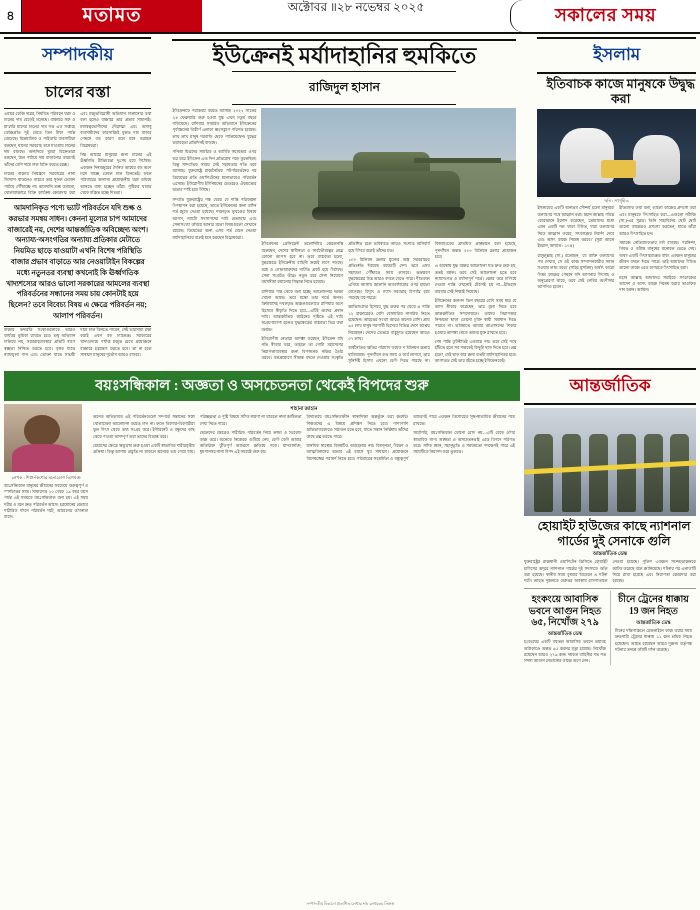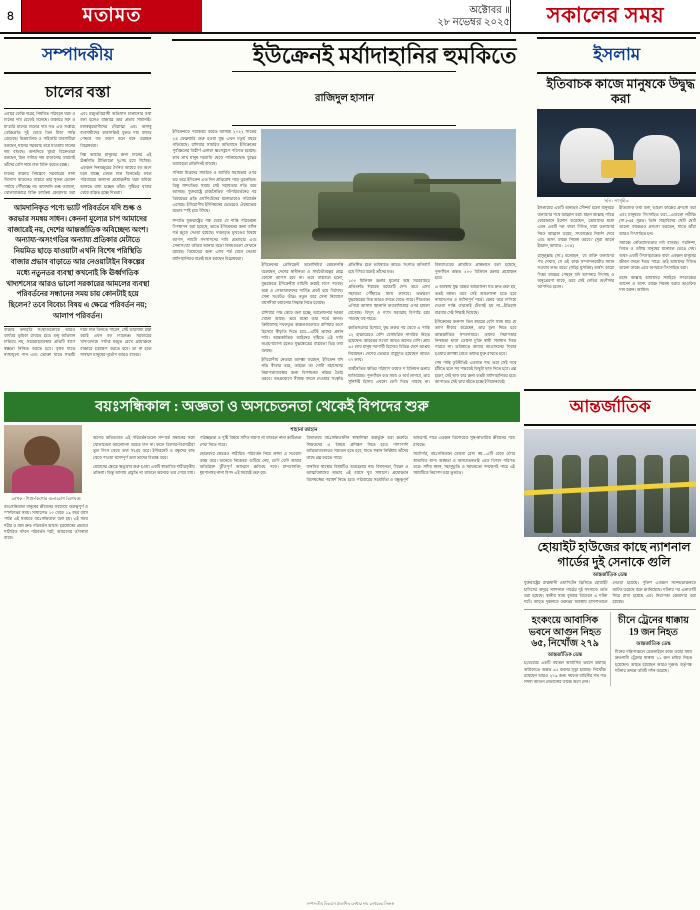--- a/index.html
+++ b/index.html
@@ -33,30 +33,31 @@
   .section-badge {
     width: 180px;
     background: #c2000f;
     color: #fff;
     display: flex; align-items: center; justify-content: center;
     font-size: 19px; font-weight: bold;
     letter-spacing: 1px;
   }
   .masthead-date {
     flex: 1;
-    display: flex; flex-direction: column; align-items: flex-end; justify-content: center;
-    font-size: 10px; line-height: 1.25;
+    display: flex; flex-direction: row; align-items: flex-start; justify-content: center;
+    font-size: 12px; line-height: 1.25;
   }
   .masthead-logo {
     width: 190px;
     border-left: 1px solid #111;
     display: flex; align-items: center; justify-content: center;
-    font-size: 21px; font-weight: bold;
+    font-size: 18px; font-weight: bold;
     color: #c2000f;
     letter-spacing: 0.5px;
+    border-radius: 13px;
   }
 
   
   .content {
     display: flex;
     padding: 3px 4px 0 4px;
     gap: 21px;
   }
   .col-left { width: 160px; }
   .col-mid { width: 352px; }
@@ -99,33 +100,33 @@
     border-bottom: 1px solid #111;
     margin: 0 0;
     padding: 4px 2px;
     font-size: 7.2px;
     line-height: 1.5;
     text-align: center;
     font-weight: bold;
   }
 
   .headline-main {
-    text-align: right;
+    text-align: center;
     font-size: 22px;
     font-weight: bold;
     line-height: 1.15;
     margin: 1px 0 3px 0;
   }
   .byline {
     text-align: center;
-    font-size: 10px;
+    font-size: 12px;
     font-weight: bold;
     border-top: 1px solid #111;
     border-bottom: 1px solid #111;
-    padding: 18px 0;
+    padding: 6px 0;
     margin: 0 60px 3px 60px;
   }
 
   
   .photo { position: relative; overflow: hidden; }
   .photo-tank {
     height: 130px;
     background:
       linear-gradient(180deg,#9fb8c9 0%, #b8c6cf 40%, #7e8a6c 41%, #6f7a5c 100%);
   }

